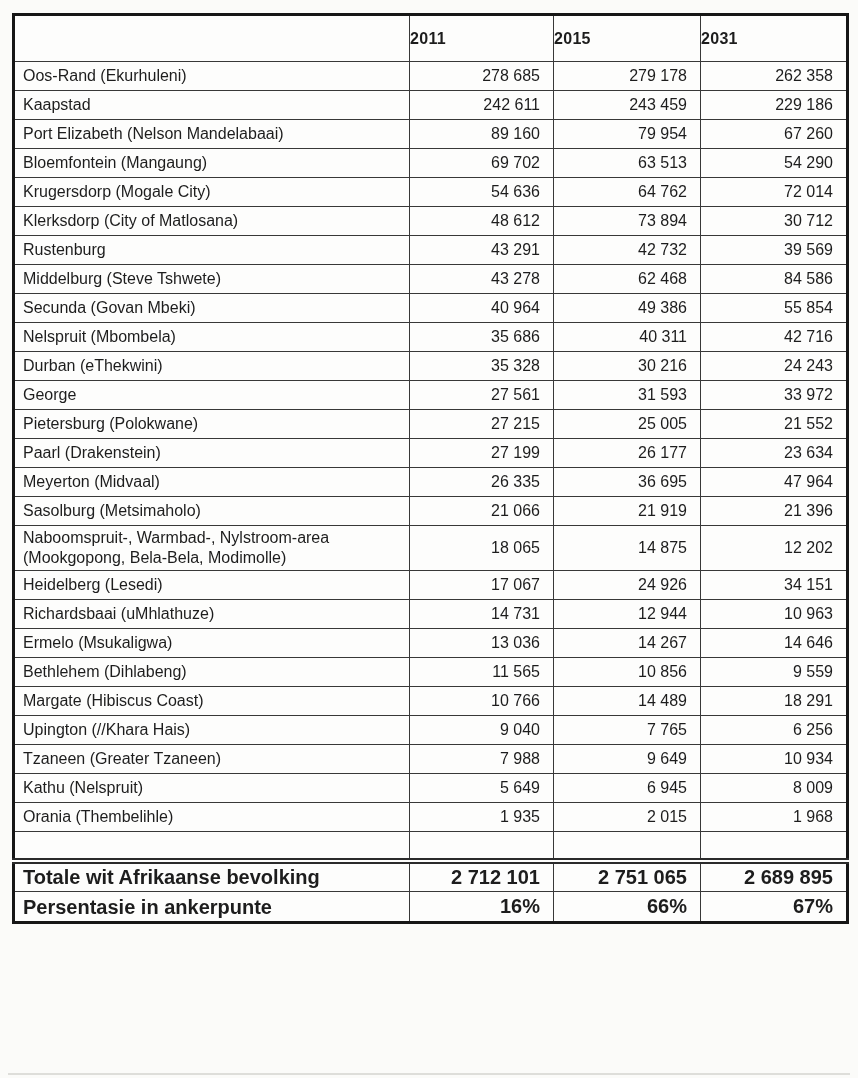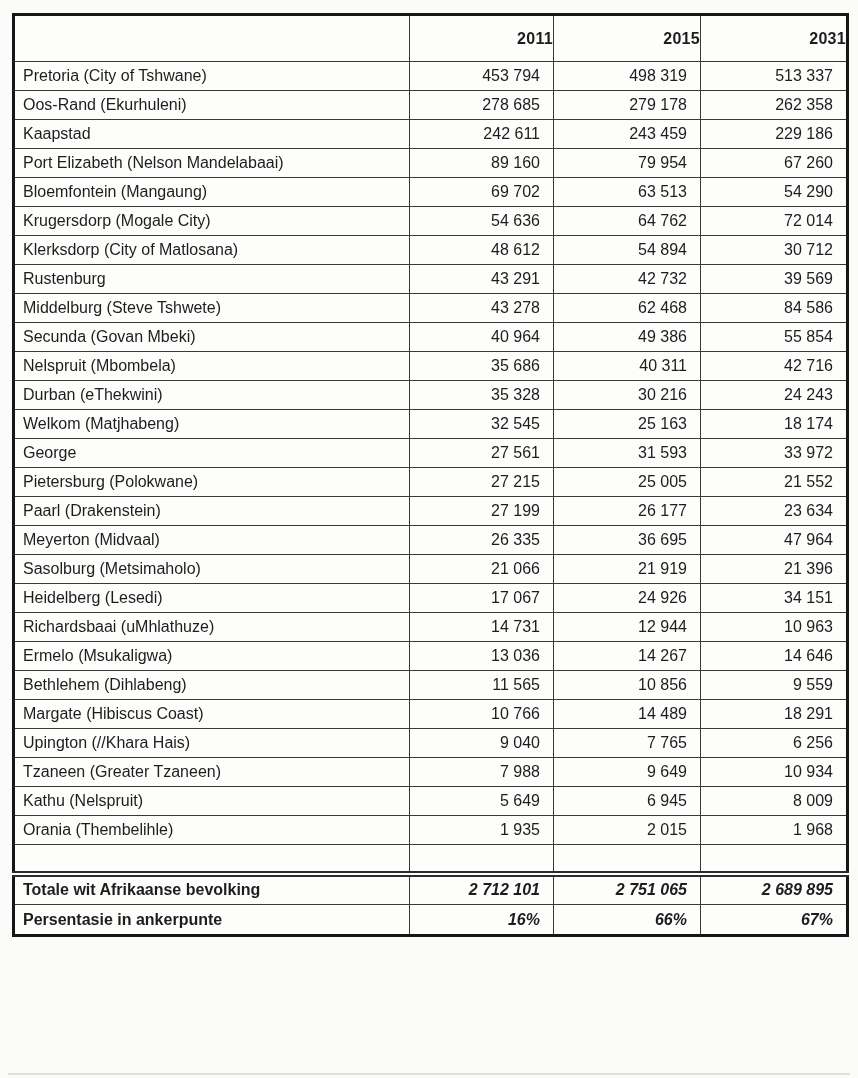--- a/index.html
+++ b/index.html
@@ -34,41 +34,41 @@
   table.pop-table td {
     border: 1.5px solid #383838;
     font-size: 16px;
     vertical-align: middle;
     overflow: hidden;
   }
   thead th {
     height: 47px;
     font-weight: bold;
     font-size: 17px;
-    text-align: right;
+    text-align: left;
     letter-spacing: 0.3px;
   }
   tbody td { height: 29px; }
   td.label {
     text-align: left;
     padding: 2px 6px 2px 8px;
     line-height: 20px;
   }
   td.num {
     text-align: right;
     padding-right: 13px;
     white-space: nowrap;
   }
   tr.empty-row td { height: 29px; }
   tr.summary td {
     height: 31px;
     font-weight: bold;
-    font-size: 16px;
-  }
-  tr.summary td.num { font-style: italic; }
+    font-size: 20px;
+  }
+  tr.summary td.num { }
   tr.summary-first td { border-top: 6px double #2b2b2b; }
   .page-edge-shadow {
     position: absolute;
     left: 8px;
     right: 8px;
     bottom: 3px;
     height: 2px;
     background: #dededa;
   }
 </style>
@@ -87,26 +87,20 @@
     <thead>
       <tr>
         <th></th>
         <th>2011</th>
         <th>2015</th>
         <th>2031</th>
       </tr>
     </thead>
     <tbody>
 
-    <tr>
-    <td class="label">Pretoria (City of Tshwane)</td>
-    <td class="num">453 794</td>
-    <td class="num">498 319</td>
-    <td class="num">513 337</td>
-  </tr>
         <tr>
     <td class="label">Oos-Rand (Ekurhuleni)</td>
     <td class="num">278 685</td>
     <td class="num">279 178</td>
     <td class="num">262 358</td>
   </tr>
         <tr>
     <td class="label">Kaapstad</td>
     <td class="num">242 611</td>
     <td class="num">243 459</td>
@@ -126,21 +120,21 @@
   </tr>
         <tr>
     <td class="label">Krugersdorp (Mogale City)</td>
     <td class="num">54 636</td>
     <td class="num">64 762</td>
     <td class="num">72 014</td>
   </tr>
         <tr>
     <td class="label">Klerksdorp (City of Matlosana)</td>
     <td class="num">48 612</td>
-    <td class="num">54 894</td>
+    <td class="num">73 894</td>
     <td class="num">30 712</td>
   </tr>
         <tr>
     <td class="label">Rustenburg</td>
     <td class="num">43 291</td>
     <td class="num">42 732</td>
     <td class="num">39 569</td>
   </tr>
         <tr>
     <td class="label">Middelburg (Steve Tshwete)</td>
@@ -160,26 +154,20 @@
     <td class="num">40 311</td>
     <td class="num">42 716</td>
   </tr>
         <tr>
     <td class="label">Durban (eThekwini)</td>
     <td class="num">35 328</td>
     <td class="num">30 216</td>
     <td class="num">24 243</td>
   </tr>
         <tr>
-    <td class="label">Welkom (Matjhabeng)</td>
-    <td class="num">32 545</td>
-    <td class="num">25 163</td>
-    <td class="num">18 174</td>
-  </tr>
-        <tr>
     <td class="label">George</td>
     <td class="num">27 561</td>
     <td class="num">31 593</td>
     <td class="num">33 972</td>
   </tr>
         <tr>
     <td class="label">Pietersburg (Polokwane)</td>
     <td class="num">27 215</td>
     <td class="num">25 005</td>
     <td class="num">21 552</td>
@@ -194,20 +182,26 @@
     <td class="label">Meyerton (Midvaal)</td>
     <td class="num">26 335</td>
     <td class="num">36 695</td>
     <td class="num">47 964</td>
   </tr>
         <tr>
     <td class="label">Sasolburg (Metsimaholo)</td>
     <td class="num">21 066</td>
     <td class="num">21 919</td>
     <td class="num">21 396</td>
+  </tr>
+        <tr>
+    <td class="label">Naboomspruit-, Warmbad-, Nylstroom-area (Mookgopong, Bela-Bela, Modimolle)</td>
+    <td class="num">18 065</td>
+    <td class="num">14 875</td>
+    <td class="num">12 202</td>
   </tr>
         <tr>
     <td class="label">Heidelberg (Lesedi)</td>
     <td class="num">17 067</td>
     <td class="num">24 926</td>
     <td class="num">34 151</td>
   </tr>
         <tr>
     <td class="label">Richardsbaai (uMhlathuze)</td>
     <td class="num">14 731</td>

